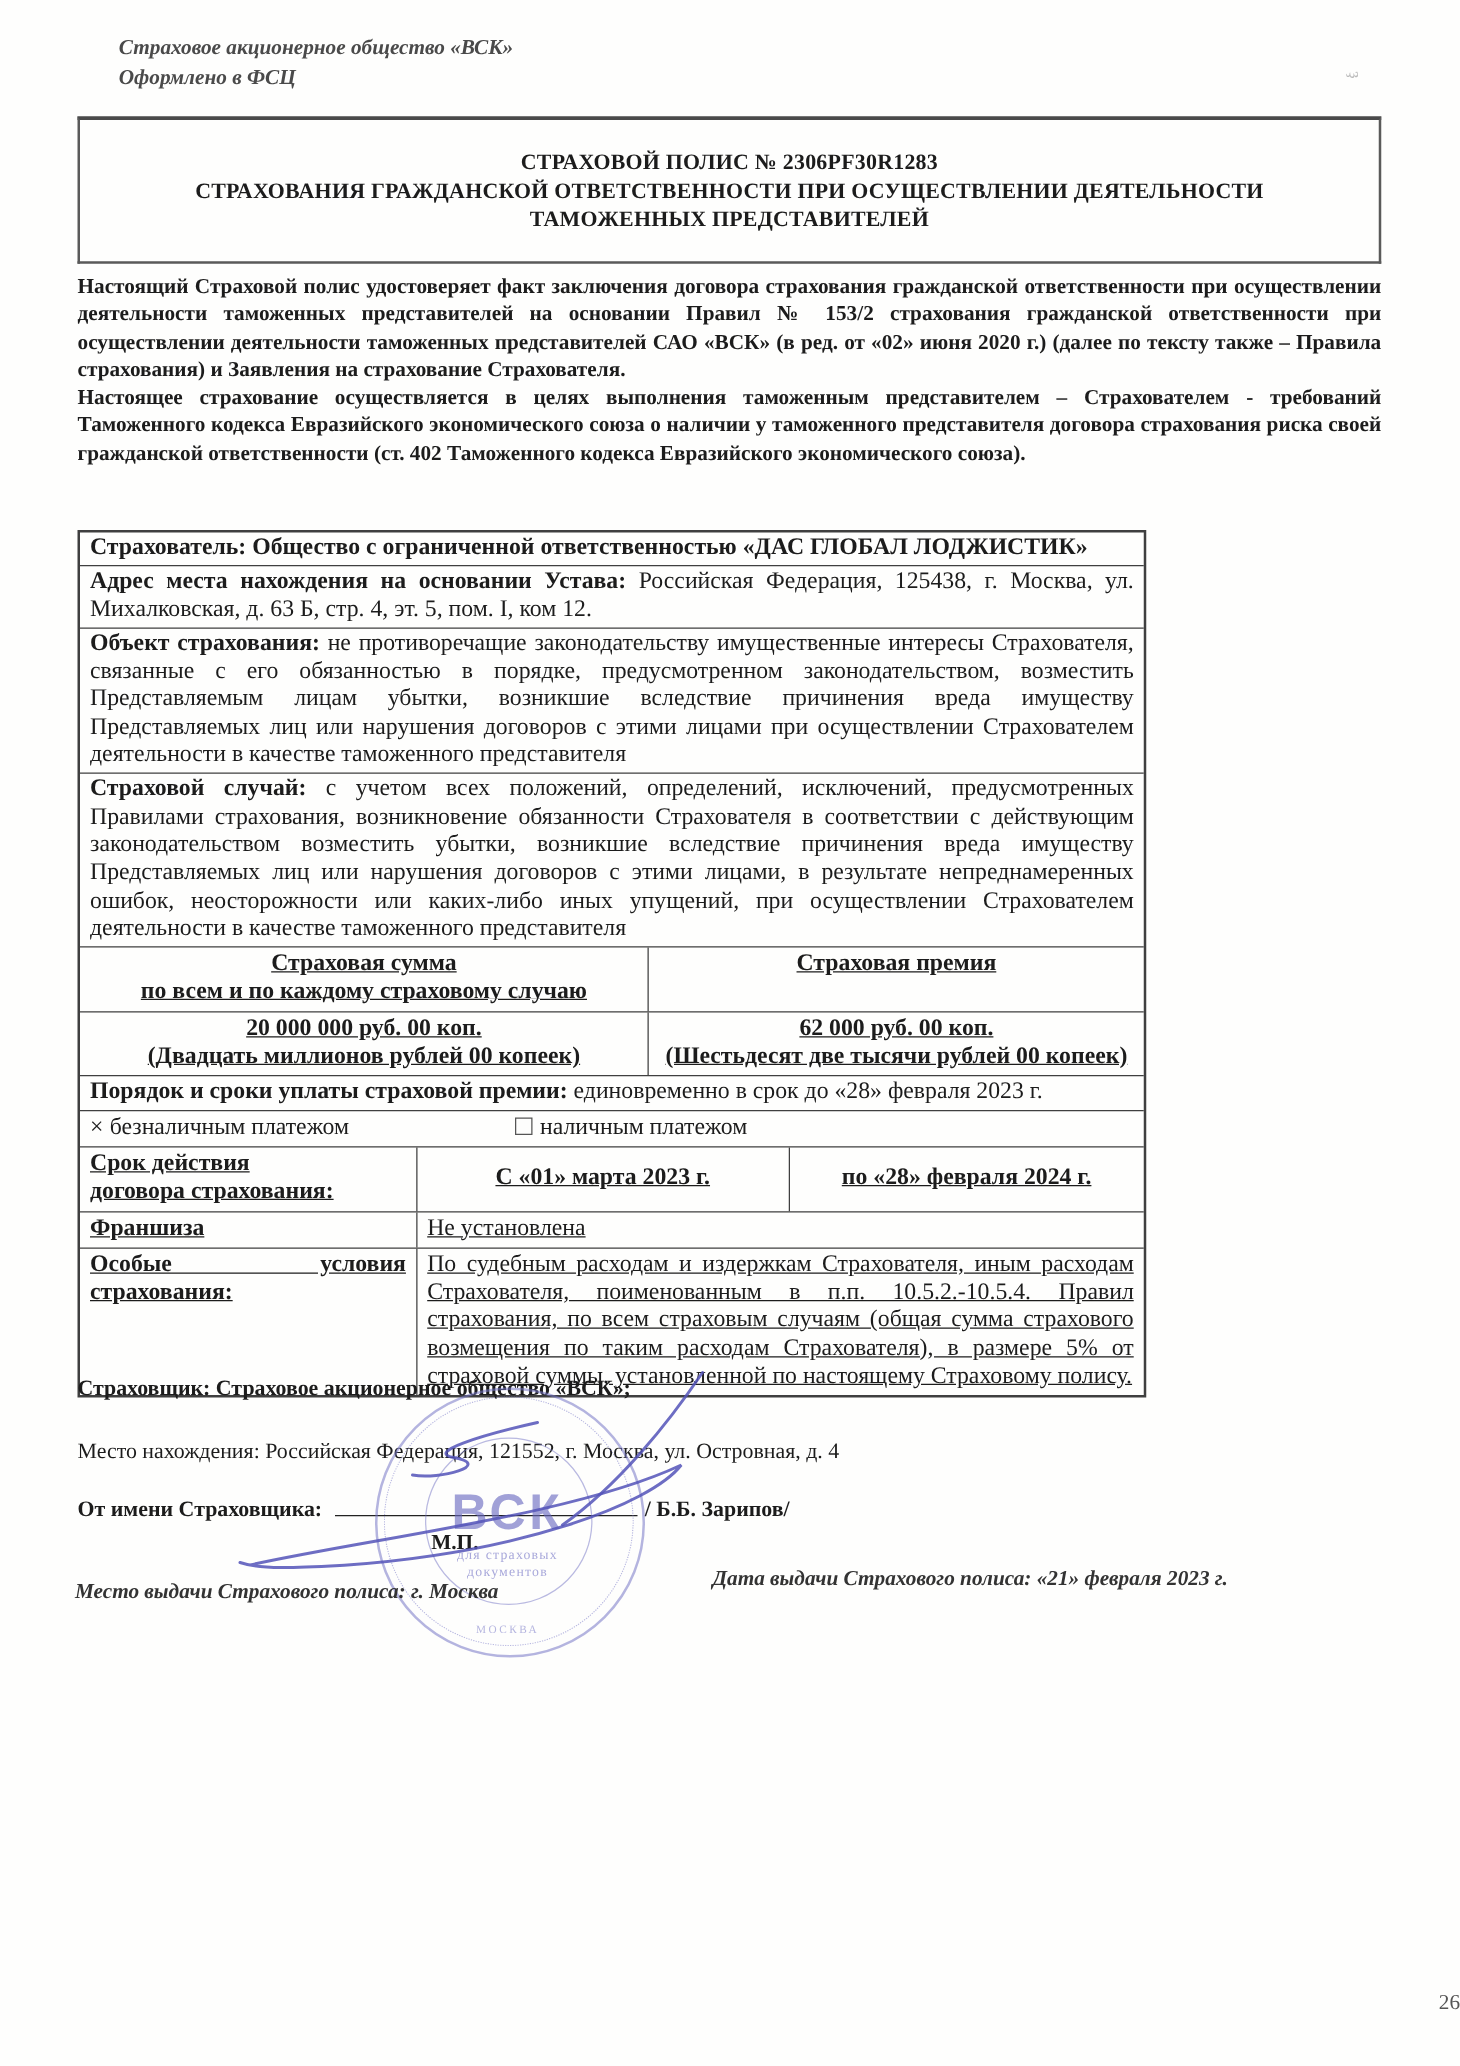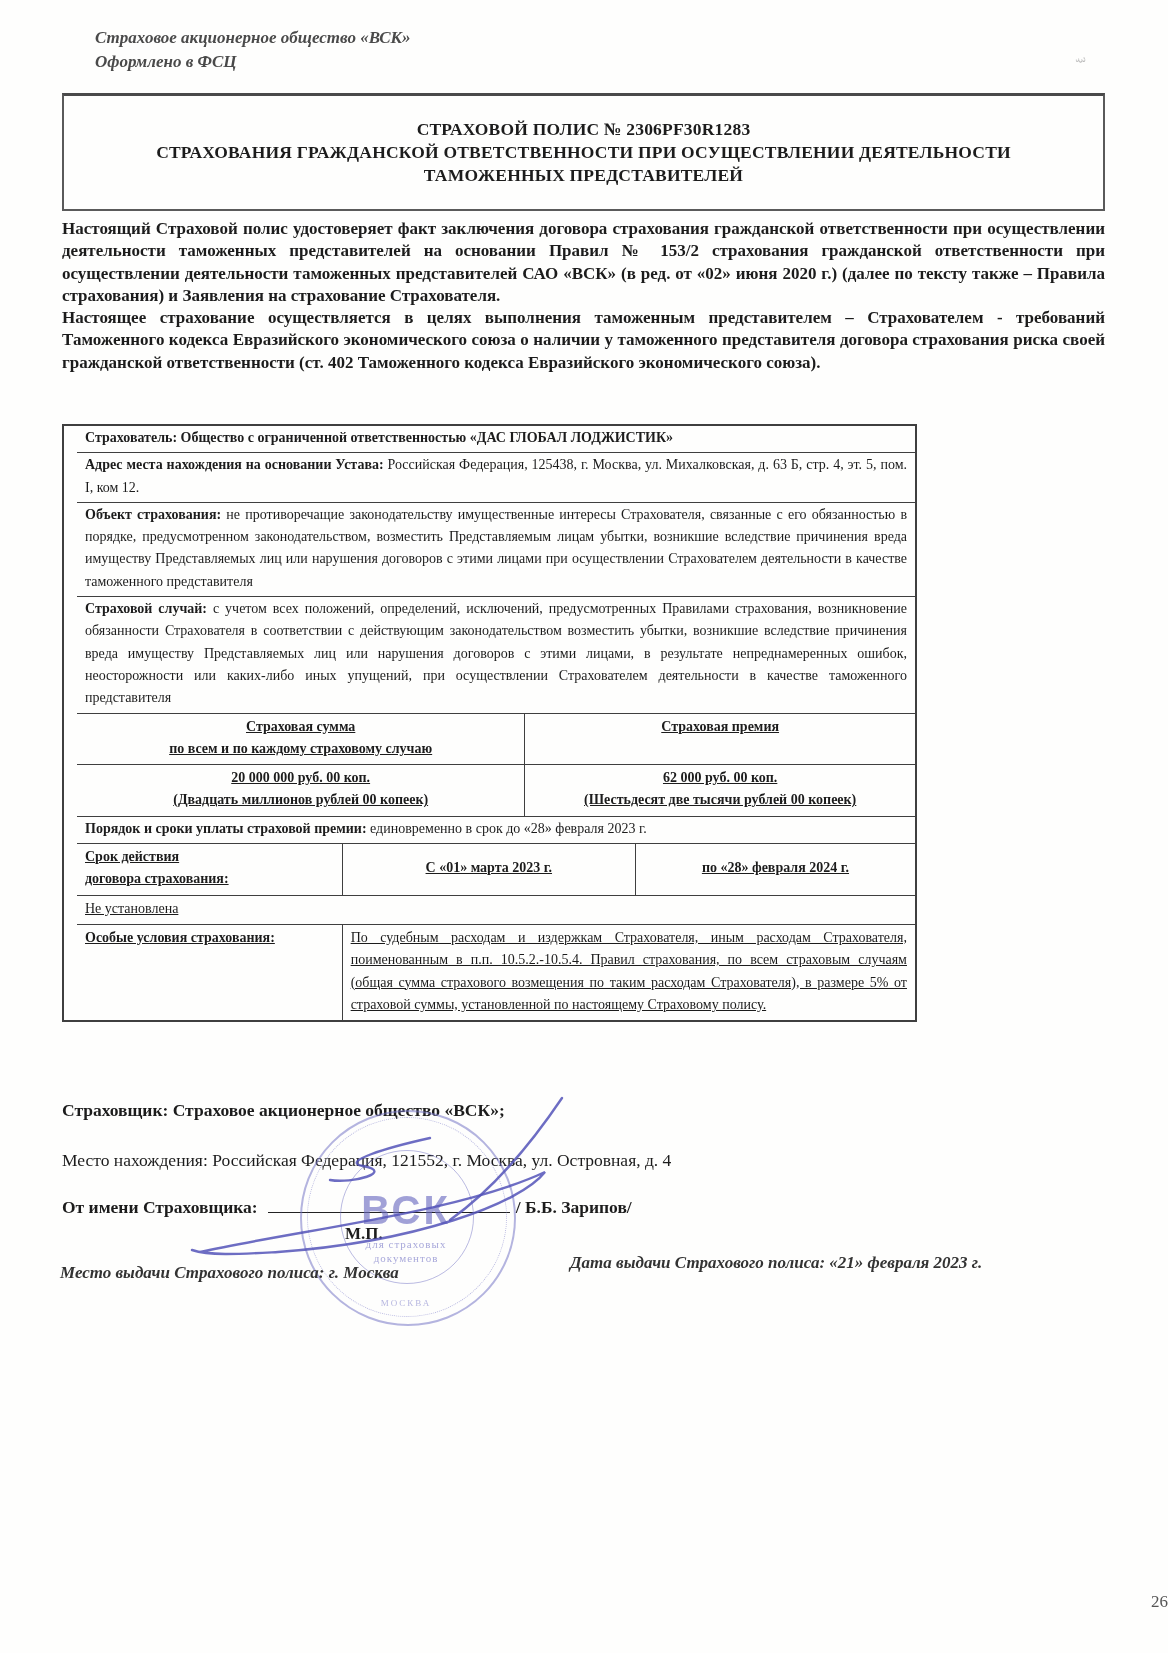--- a/index.html
+++ b/index.html
@@ -27,21 +27,21 @@
   }
 
   
   .intro{left:62px;top:218px;width:1043px;font-weight:bold;font-size:17px;line-height:22.3px;text-align:justify;}
   .intro p{text-align:justify;}
 
   
   .doc-table{
     left:62px;top:424px;width:855px;box-sizing:border-box;
     border:2px solid #3f3f3f;
-    font-size:14px;line-height:22.3px;padding-left:13px;
+    font-size:19px;line-height:22.3px;
   }
   .trow{border-bottom:1.6px solid #3f3f3f;box-sizing:border-box;padding:1px 8px 3px 8px;text-align:justify;}
   .trow:last-child{border-bottom:none;}
   .trow.flex{display:flex;padding:0;text-decoration:underline;}
   .trow.flex>.cell{box-sizing:border-box;padding:2px 8px 4px 8px;border-right:1.6px solid #3f3f3f;}
   .trow.flex>.cell:last-child{border-right:none;}
   .cell.center{text-align:center;}
   .c-sum{width:53.5%;}
   .c-prem{width:46.5%;}
   .c-term1{width:31.7%;}
@@ -141,35 +141,46 @@
       <p>62 000 руб. 00 коп.</p>
       <p>(Шестьдесят две тысячи рублей 00 копеек)</p>
     </div>
   </div>
 
   <div class="trow">
     <span class="b">Порядок и сроки уплаты страховой премии:</span>
     <span>единовременно в срок до «28» февраля 2023 г.</span>
   </div>
 
+  <div class="trow chk-row">
+    <span class="chk-item1">
+      <span class="xmark">×</span><span>безналичным платежом</span>
+    </span>
+    <span>
+      <span class="cbx"></span><span>наличным платежом</span>
+    </span>
+  </div>
 
   <div class="trow flex">
     <div class="cell c-term1 b">
       <p>Срок  действия</p>
       <p>договора страхования:</p>
     </div>
     <div class="cell c-term2 b">
       <p>С «01» марта 2023 г.</p>
     </div>
     <div class="cell c-term3 b">
       <p>по «28» февраля 2024 г.</p>
     </div>
   </div>
 
   <div class="trow flex">
+    <div class="cell c-lab b">
+      <p>Франшиза</p>
+    </div>
     <div class="cell c-val">
       <p>Не установлена</p>
     </div>
   </div>
 
   <div class="trow flex">
     <div class="cell c-lab b">
       <p>Особые условия страхования:</p>
     </div>
     <div class="cell c-val" style="text-align:justify;">

